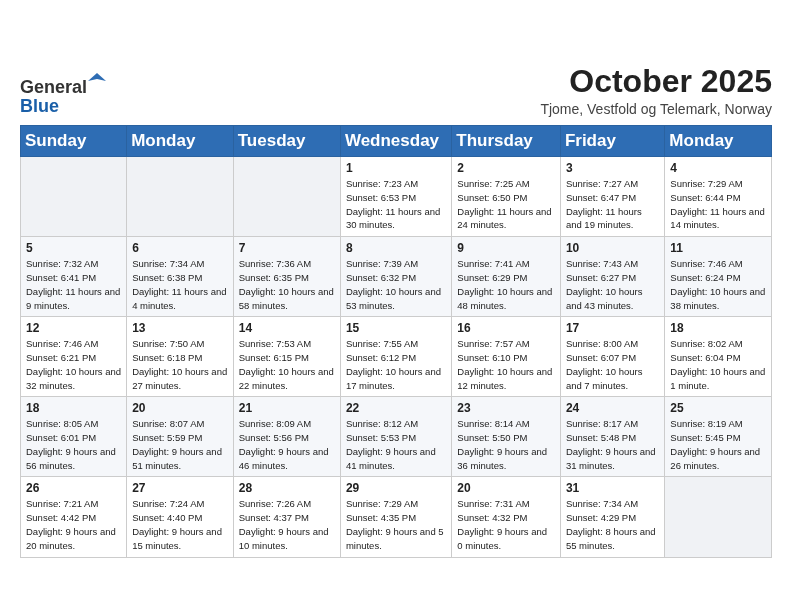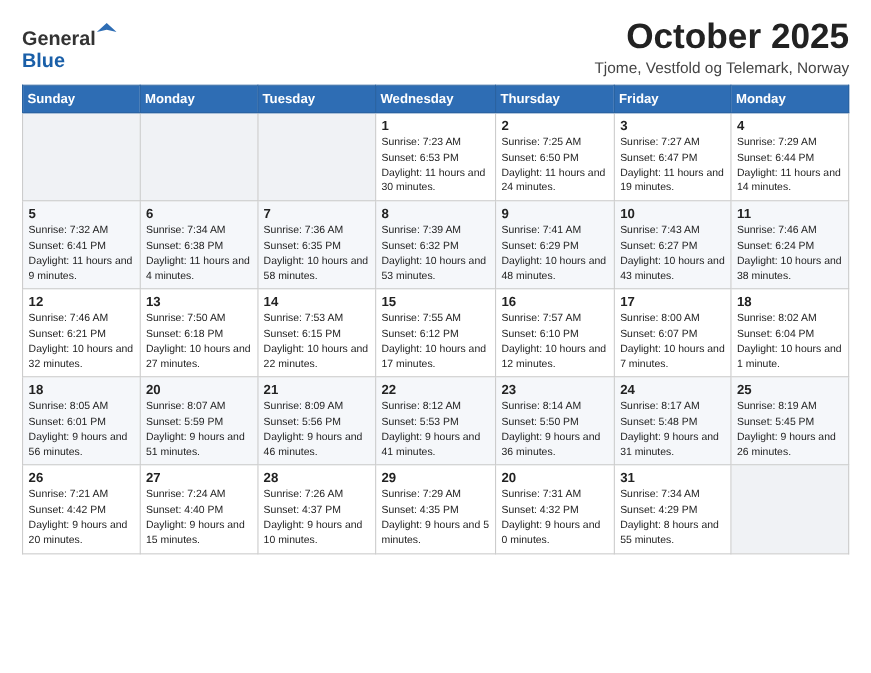--- a/index.html
+++ b/index.html
@@ -12,21 +12,21 @@
     }
     .page {
       width: 792px;
       min-height: 612px;
       background: #fff;
       padding: 16px 20px 16px 20px;
     }
     .header {
       display: flex;
       justify-content: space-between;
-      align-items: center;
+      align-items: flex-end;
       margin-bottom: 8px;
     }
     .logo {
       display: flex;
       align-items: center;
     }
     .logo-text {
       font-size: 18px;
       font-weight: bold;
       line-height: 1.1;
@@ -39,35 +39,36 @@
       margin-left: 1px;
     }
     .title-block {
       text-align: right;
     }
     .month-title {
       font-size: 32px;
       font-weight: bold;
       color: #222;
       line-height: 1.1;
+      margin-top: 48px;
     }
     .location {
       font-size: 14px;
       color: #444;
       margin-top: 2px;
     }
     .calendar {
       width: 100%;
       border-collapse: collapse;
       border: 1px solid #bbb;
     }
     .calendar th {
       background: #2e6db4;
       color: #fff;
-      font-size: 12px;
+      font-size: 17px;
       font-weight: bold;
       padding: 5px 4px;
       text-align: left;
       border: 1px solid #2a62a0;
     }
     .calendar td {
       vertical-align: top;
       border: 1px solid #ccc;
       padding: 4px 5px;
       width: 113px;

